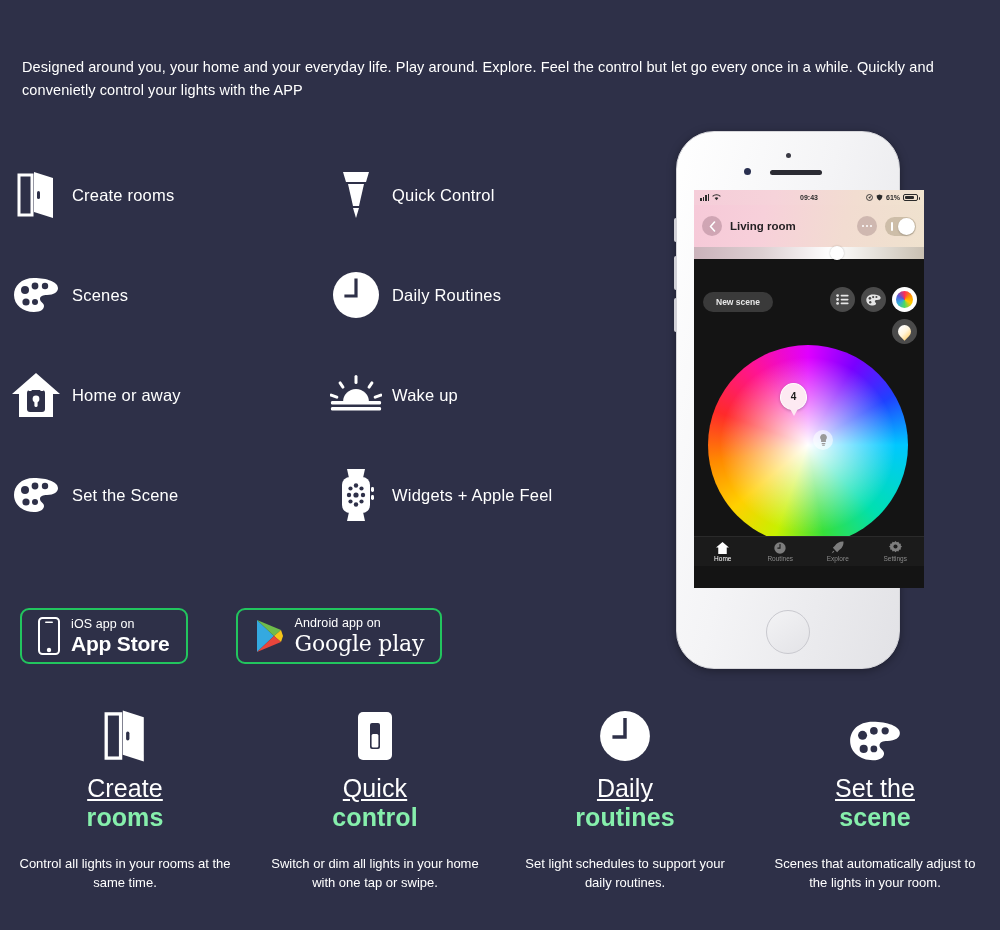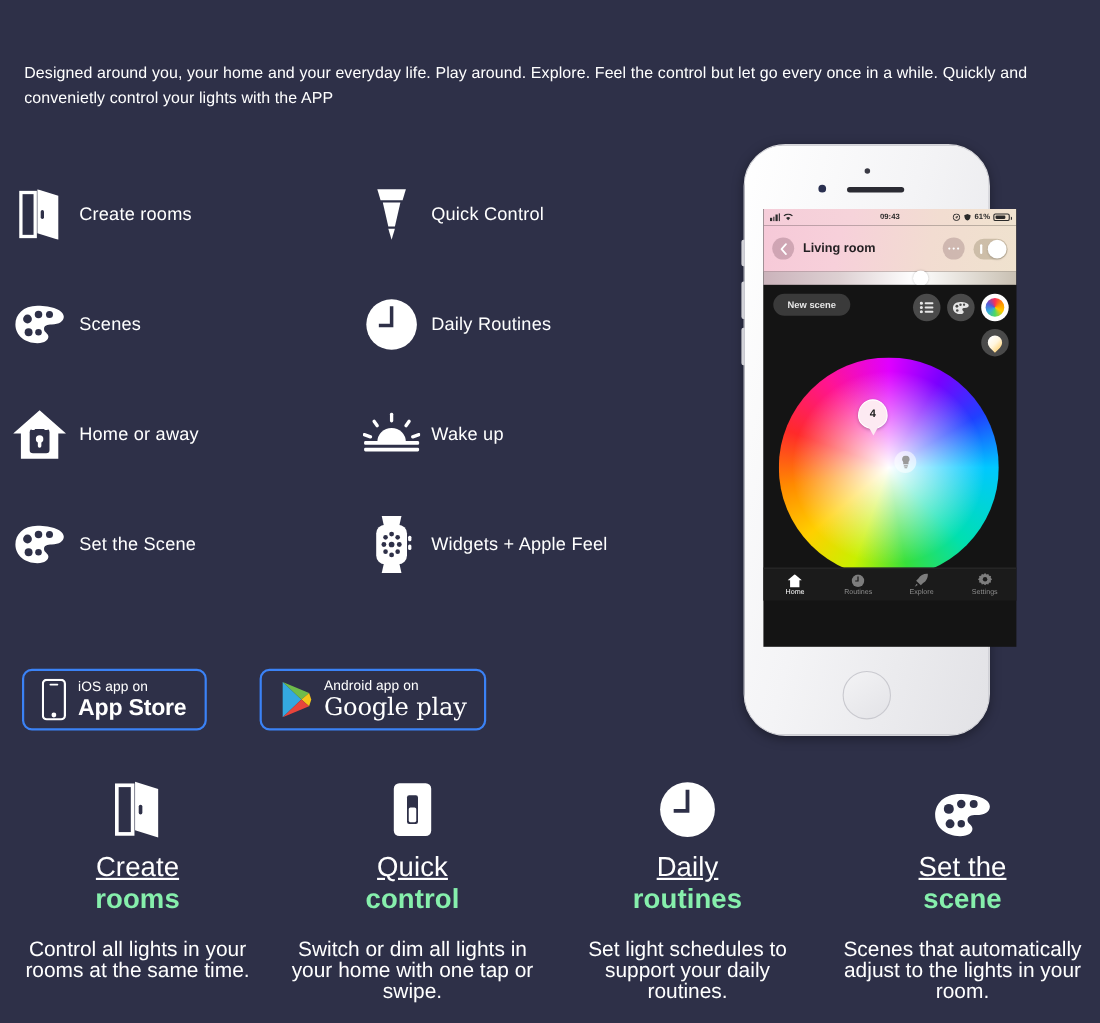--- a/index.html
+++ b/index.html
@@ -43,21 +43,21 @@
   .feat-label {
     color: #ffffff;
     font-size: 16.5px;
     font-weight: normal;
     letter-spacing: .2px;
   }
 
   
   .badges { position: absolute; left: 20px; top: 608px; display: flex; gap: 48px; }
   .badge {
-    border: 2px solid #3b82f6;
+    border: 2px solid #22c55e;
     border-radius: 9px;
     height: 56px;
     display: flex; align-items: center;
     padding: 0 16px;
     gap: 11px;
   }
   .badge-txt { line-height: 1; }
   .badge-small {
     display: block;
     color: #ffffff;
@@ -85,21 +85,21 @@
   .card-ico { height: 62px; display: flex; align-items: flex-end; justify-content: center; }
   .card-t1 {
     color: #ffffff; font-size: 25px; font-weight: 400;
     margin-top: 12px; line-height: 1.16; letter-spacing: .1px; text-decoration: underline;
   }
   .card-t2 {
     color: #86efac; font-size: 25px; font-weight: bold;
     line-height: 1.16; letter-spacing: .1px;
   }
   .card-desc {
-    color: #ffffff; font-size: 19px; line-height: 19px;
+    color: #ffffff; font-size: 13px; line-height: 19px;
     margin-top: 22px; padding: 0 14px;
   }
 
   
   .phone {
     position: absolute;
     left: 676px; top: 131px;
     width: 224px; height: 538px;
     background: linear-gradient(105deg,#ffffff 0%,#f4f4f6 45%,#e2e2e6 100%);
     border-radius: 38px;
@@ -186,21 +186,21 @@
   .brightbar {
     height: 12px;
     background: linear-gradient(90deg,#cbb3bb 0%,#ddd0d2 30%,#ffffff 60%,#c9c0b2 100%);
     position: relative;
   }
   .brightbar i { position:absolute; left: 136px; top:-1px; width:14px;height:14px;
     border-radius:50%; background:#fff; display:block; box-shadow:0 0 2px rgba(0,0,0,.25);}
 
   .appbody { position: relative; background:#141414; height: 287px; }
 
-  .scenebar { display:flex; align-items:flex-start; padding: 8px 7px 0 9px; gap:6px;}
+  .scenebar { display:flex; align-items:flex-end; padding: 8px 7px 0 9px; gap:6px;margin-top:20px;}
   .newscene {
     background:#3a3a3a; color:#e8e8e8;
     border-radius: 12px; padding: 5px 13px;
     font-size: 8.5px; font-weight: bold;
   }
   .spacer { flex:1; }
   .circbtn {
     width: 25px; height: 25px; border-radius:50%;
     background:#4a4a4a; display:flex; align-items:center; justify-content:center;
   }

